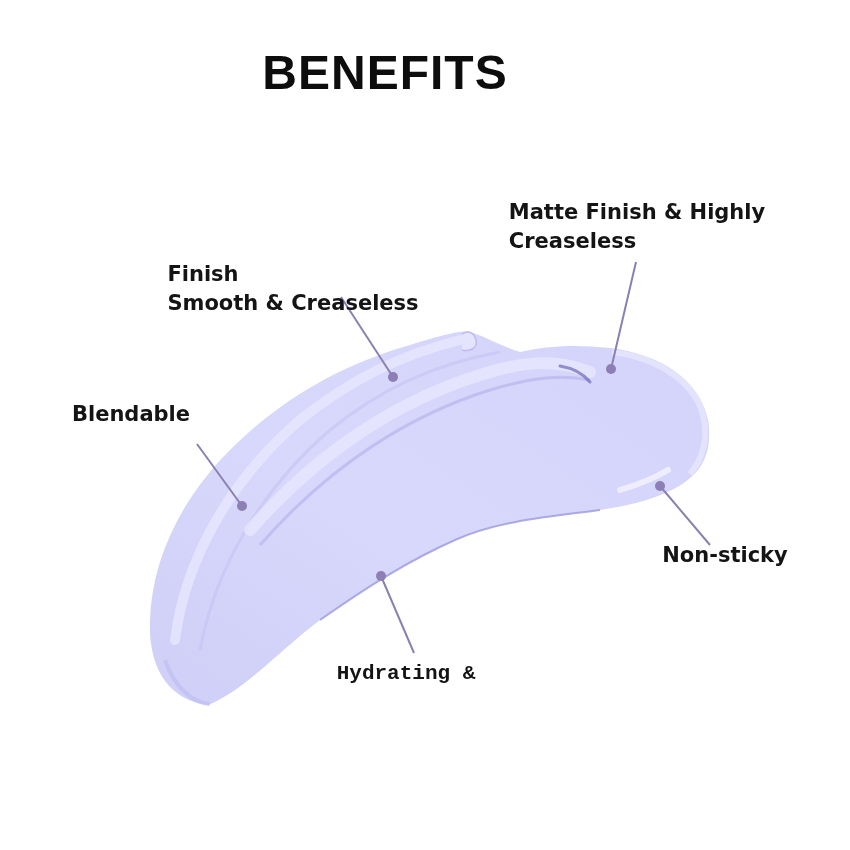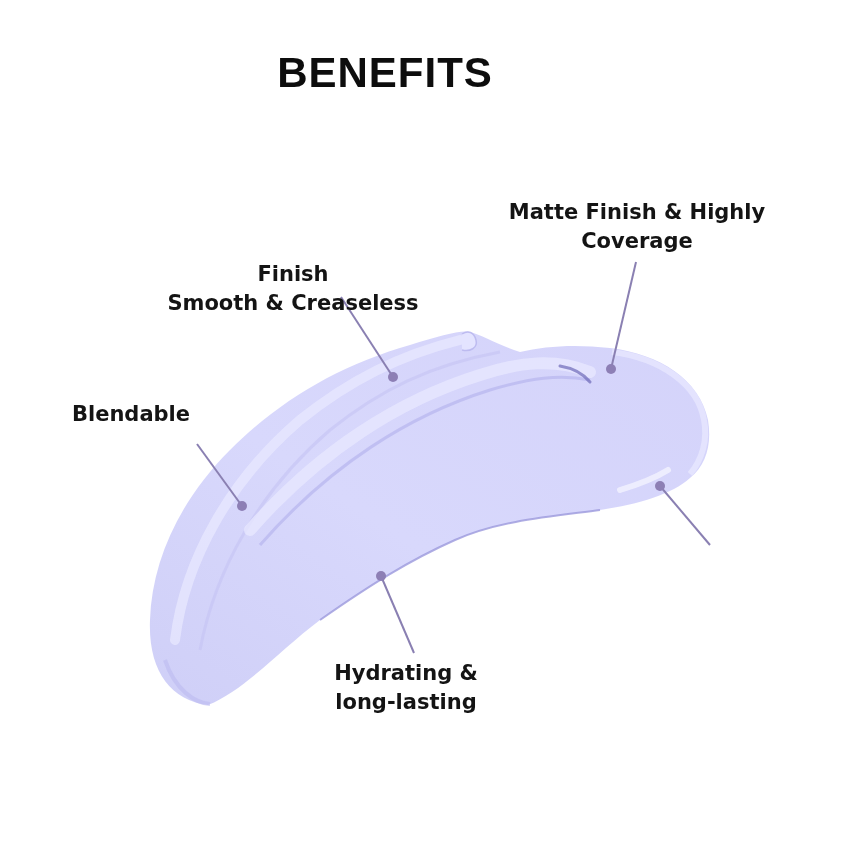--- a/index.html
+++ b/index.html
@@ -16,35 +16,34 @@
       color: #111111;
     }
     .title {
       position: absolute;
       left: 0;
       top: 38px;
       width: 770px;
       text-align: center;
       font-family: "Liberation Sans", "DejaVu Sans", sans-serif;
       font-weight: 700;
-      font-size: 42px;
+      font-size: 48px;
       letter-spacing: 1px;
       line-height: 70px;
       color: #0d0d0d;
     }
     .swatch-svg {
       position: absolute;
       left: 0;
       top: 0;
       width: 850px;
       height: 850px;
     }
     .label {
       position: absolute;
-      text-align: center;
       font-family: "DejaVu Sans", sans-serif;
       font-weight: 700;
       font-size: 21px;
       line-height: 29px;
       color: #141414;
       white-space: nowrap;
       transform: translateX(-50%);
     }
     .label span { display: block; }
   </style>
@@ -116,31 +115,31 @@
     <circle cx="611" cy="369" r="5"></circle>
     <circle cx="393" cy="377" r="5"></circle>
     <circle cx="242" cy="506" r="5"></circle>
     <circle cx="660" cy="486" r="5"></circle>
     <circle cx="381" cy="576" r="5"></circle>
   </g>
 </svg>
 
 <div class="label" style="left:637px; top:198px;">
   <span>Matte Finish &amp; Highly</span>
-  <span>Coverage</span>
+  <span>Creaseless</span>
 </div>
 
 <div class="label" style="left:293px; top:260px;">
   <span>Finish</span>
   <span>Smooth &amp; Creaseless</span>
 </div>
 
 <div class="label" style="left:131px; top:400px;">
   <span>Blendable</span>
 </div>
 
 <div class="label" style="left:725px; top:541px;">
+  <span>Non-sticky</span>
 </div>
 
-<div class="label" style="left:406px; top:659px;">
+<div class="label" style="left:406px; top:659px;font-family:Liberation Mono, monospace;">
   <span>Hydrating &amp;</span>
-  <span>long-lasting</span>
 </div>
 
 </body></html>

